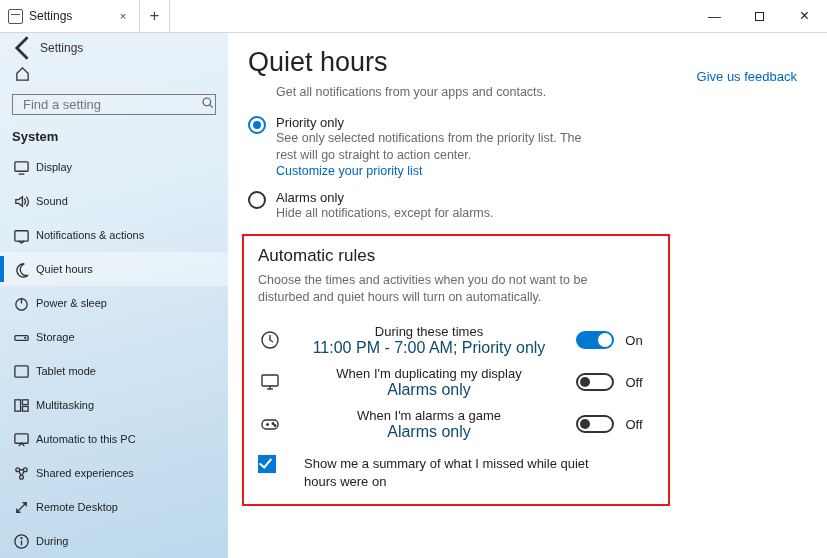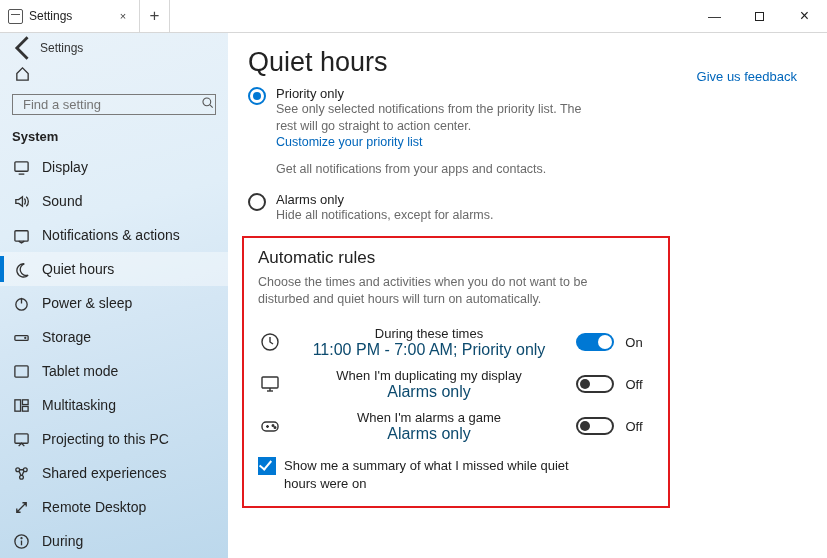--- a/index.html
+++ b/index.html
@@ -93,22 +93,22 @@
     font-size:13px; color:#666; flex:1;
     font-family:inherit;
   }
   .sb-search .search-icon{ font-size:13px; color:#444;}
   .sb-section {
     padding:4px 12px 6px 12px;
     font-weight:600; font-size:13px; color:#222;
   }
   .sb-item {
     height:34px; display:flex; align-items:center;
-    padding-left:12px; gap:12px;
-    font-size:14px; color:#222;
+    padding-left:12px; gap:6px;
+    font-size:11px; color:#222;
     position:relative;
     cursor:pointer;
   }
   .sb-item .ic { width:18px; height:18px; display:flex; align-items:center; justify-content:center; }
   .sb-item.selected {
     background: rgba(255,255,255,0.4);
   }
   .sb-item.selected::before{
     content:""; position:absolute; left:0; top:4px; bottom:4px; width:4px; background:#0078d4;
   }
@@ -173,21 +173,21 @@
   .toggle.off { border:2px solid #333; background:#fff; }
   .toggle.off::after{
     content:""; position:absolute; left:2px; top:2px; width:10px; height:10px; border-radius:50%; background:#333;
   }
   .toggle.on { background:#0078d4; }
   .toggle.on::after{
     content:""; position:absolute; right:2px; top:2px; width:14px; height:14px; border-radius:50%; background:#fff;
   }
   .rule .state { width:28px; font-size:13px; color:#222; margin-left:6px;}
   .cb-row{
-    display:flex; align-items:flex-start; gap:8px; margin-top:10px;
+    display:flex; align-items:flex-start; gap:28px; margin-top:10px;
   }
   .checkbox{
     width:18px; height:18px; background:#0078d4; flex-shrink:0; position:relative;
   }
   .checkbox::after{
     content:""; position:absolute; left:4px; top:1px; width:5px; height:10px;
     border:solid #fff; border-width:0 2px 2px 0; transform:rotate(40deg);
   }
   .cb-row .lbl{ font-size:13px; color:#222; max-width:310px; line-height:1.35; }
 </style>
@@ -378,21 +378,21 @@
             </svg>
           </span>
           <span>Multitasking</span>
         </div>
         <div class="sb-item">
           <span class="ic">
             <svg viewBox="0 0 18 18">
               <use href="#i-projecting"></use>
             </svg>
           </span>
-          <span>Projecting to this PC</span>
+          <span>Automatic to this PC</span>
         </div>
         <div class="sb-item">
           <span class="ic">
             <svg viewBox="0 0 18 18">
               <use href="#i-shared"></use>
             </svg>
           </span>
           <span>Shared experiences</span>
         </div>
         <div class="sb-item">
@@ -412,34 +412,34 @@
           <span>During</span>
         </div>
       </div>
   </div>
 
   <div class="main">
     <h1>Quiet hours</h1>
     <div class="feedback">Give us feedback</div>
 
     <div class="option-group">
+
+      <div class="option" style="margin-top:0">
+        <div class="radio" style="visibility:hidden"></div>
+        <div class="txt">
+          <div class="desc">Get all notifications from your apps and contacts.</div>
+        </div>
+      </div>
 
       <div class="option">
         <div class="radio checked"></div>
         <div class="txt">
           <div class="lbl">Priority only</div>
           <div class="desc">See only selected notifications from the priority list. The rest will go straight to action center.</div>
           <div class="link">Customize your priority list</div>
-        </div>
-      </div>
-
-      <div class="option" style="margin-top:0">
-        <div class="radio" style="visibility:hidden"></div>
-        <div class="txt">
-          <div class="desc">Get all notifications from your apps and contacts.</div>
         </div>
       </div>
 
       <div class="option">
         <div class="radio"></div>
         <div class="txt">
           <div class="lbl">Alarms only</div>
           <div class="desc">Hide all notifications, except for alarms.</div>
         </div>
       </div>

